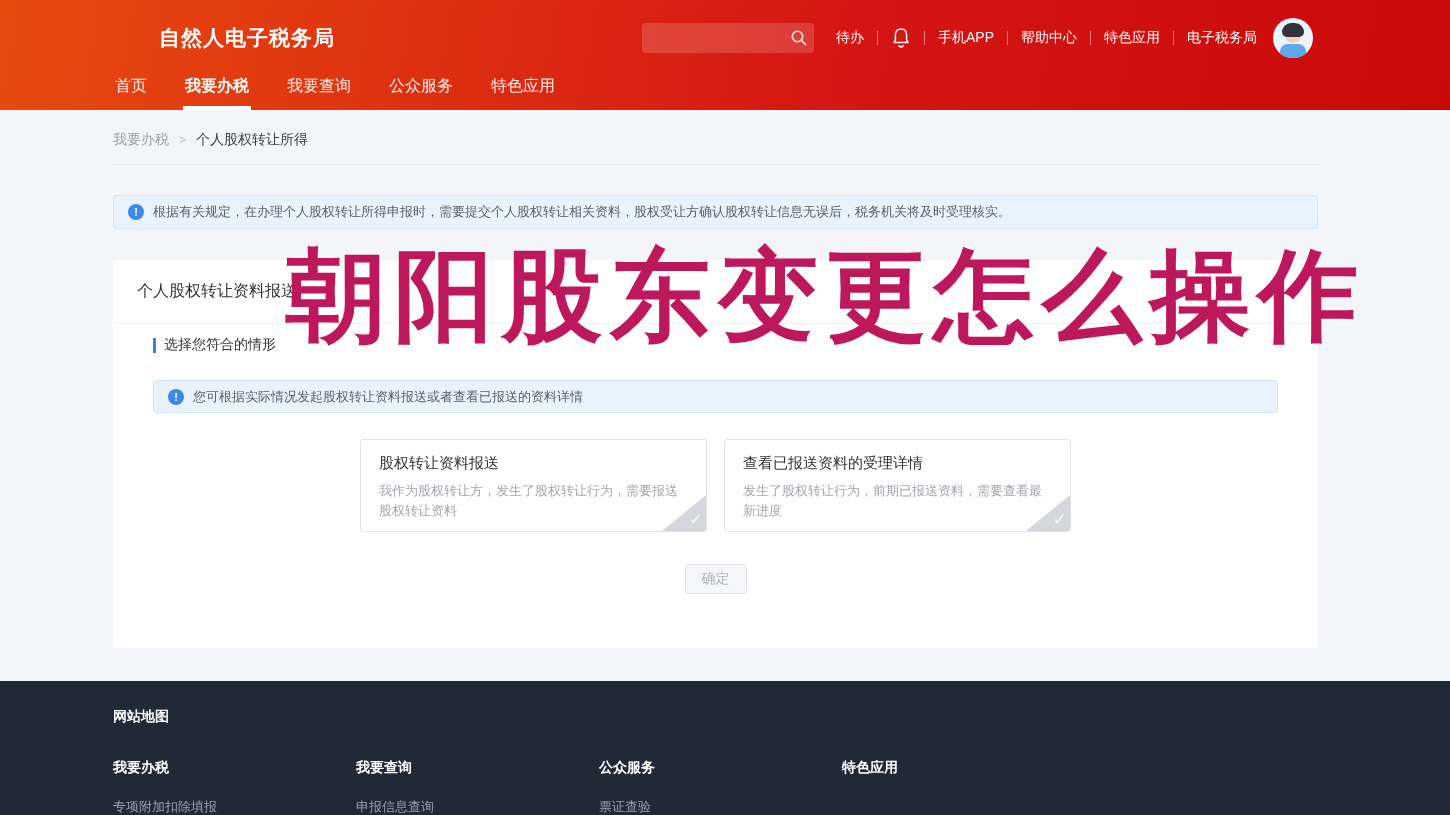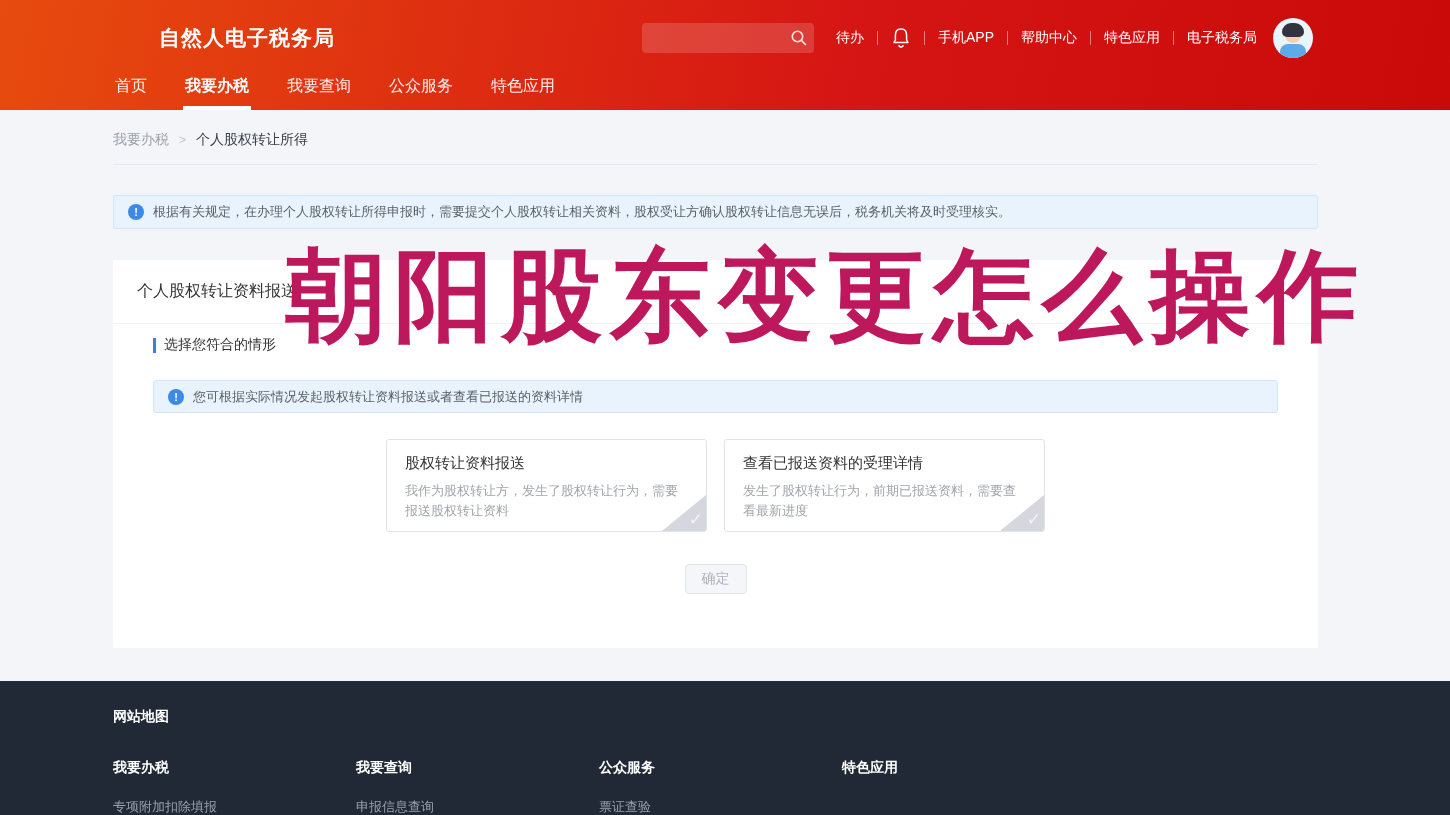--- a/index.html
+++ b/index.html
@@ -96,21 +96,21 @@
   .blue-bar { width: 3px; height: 15px; background: #3d7fe0; }
 
   .hint-banner {
     margin-top: 26px; background: #e9f3fd; border: 1px solid #d2e6fa;
     border-radius: 3px; height: 33px; display: flex; align-items: center;
     padding: 0 14px; gap: 9px; font-size: 13px; color: #5a5f66;
   }
 
   .options-row { margin-top: 26px; display: flex; justify-content: center; gap: 17px; }
   .option-card {
-    width: 321px; height: 93px; border: 1px solid #e1e3e8; border-radius: 3px;
+    width: 347px; height: 93px; border: 1px solid #e1e3e8; border-radius: 3px;
     background: #fff; padding: 14px 18px; position: relative; cursor: pointer;
     overflow: hidden;
   }
   .option-title { font-size: 15px; color: #333; margin-bottom: 8px; }
   .option-desc { font-size: 13px; color: #a2a5ab; line-height: 20px; }
   .option-corner {
     position: absolute; right: 0; bottom: 0; width: 0; height: 0;
     border-bottom: 36px solid #d6d6de; border-left: 44px solid transparent;
   }
   .option-check {

